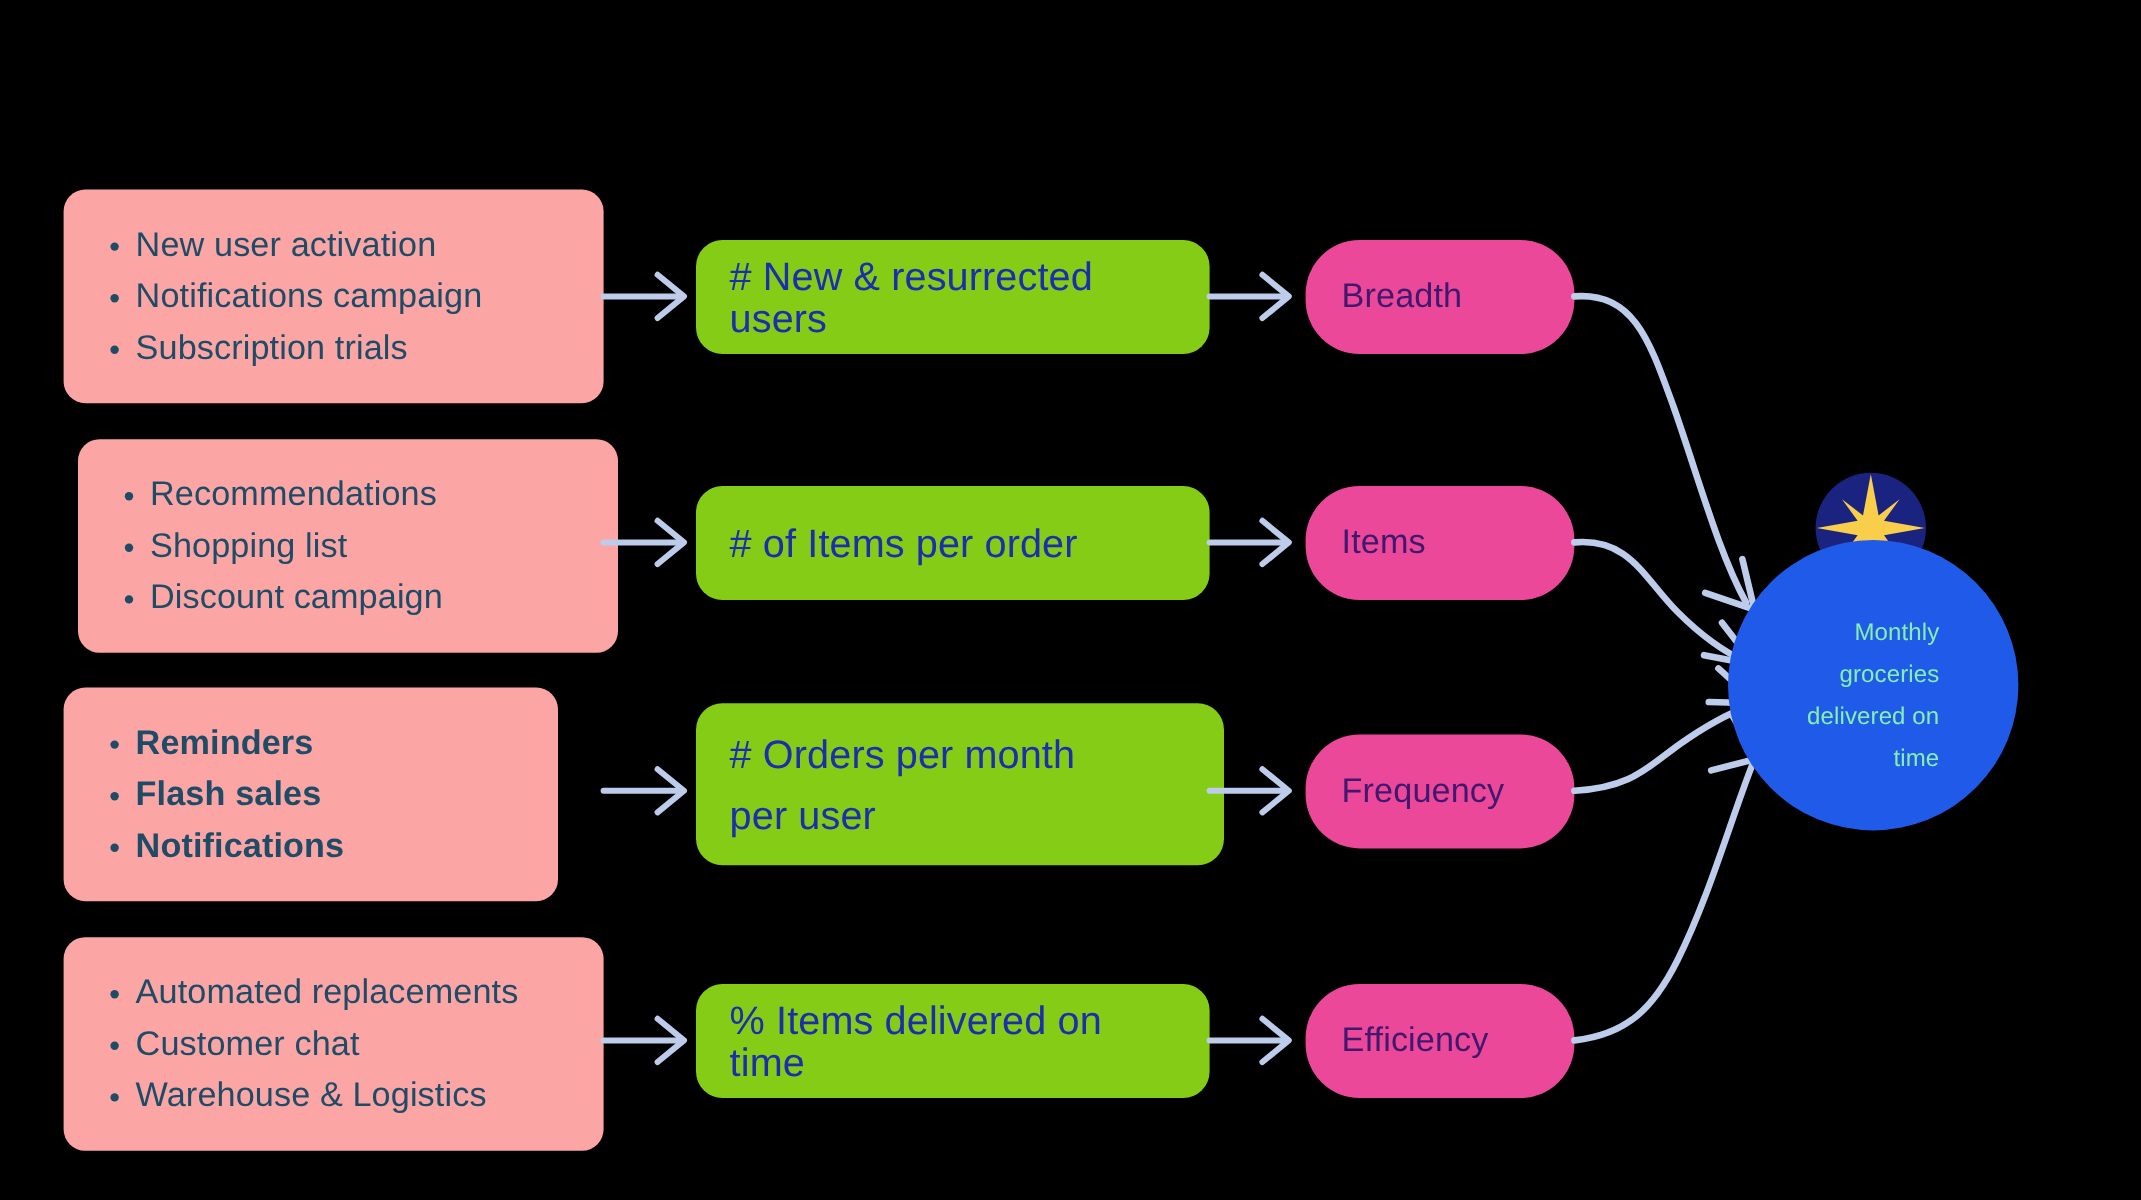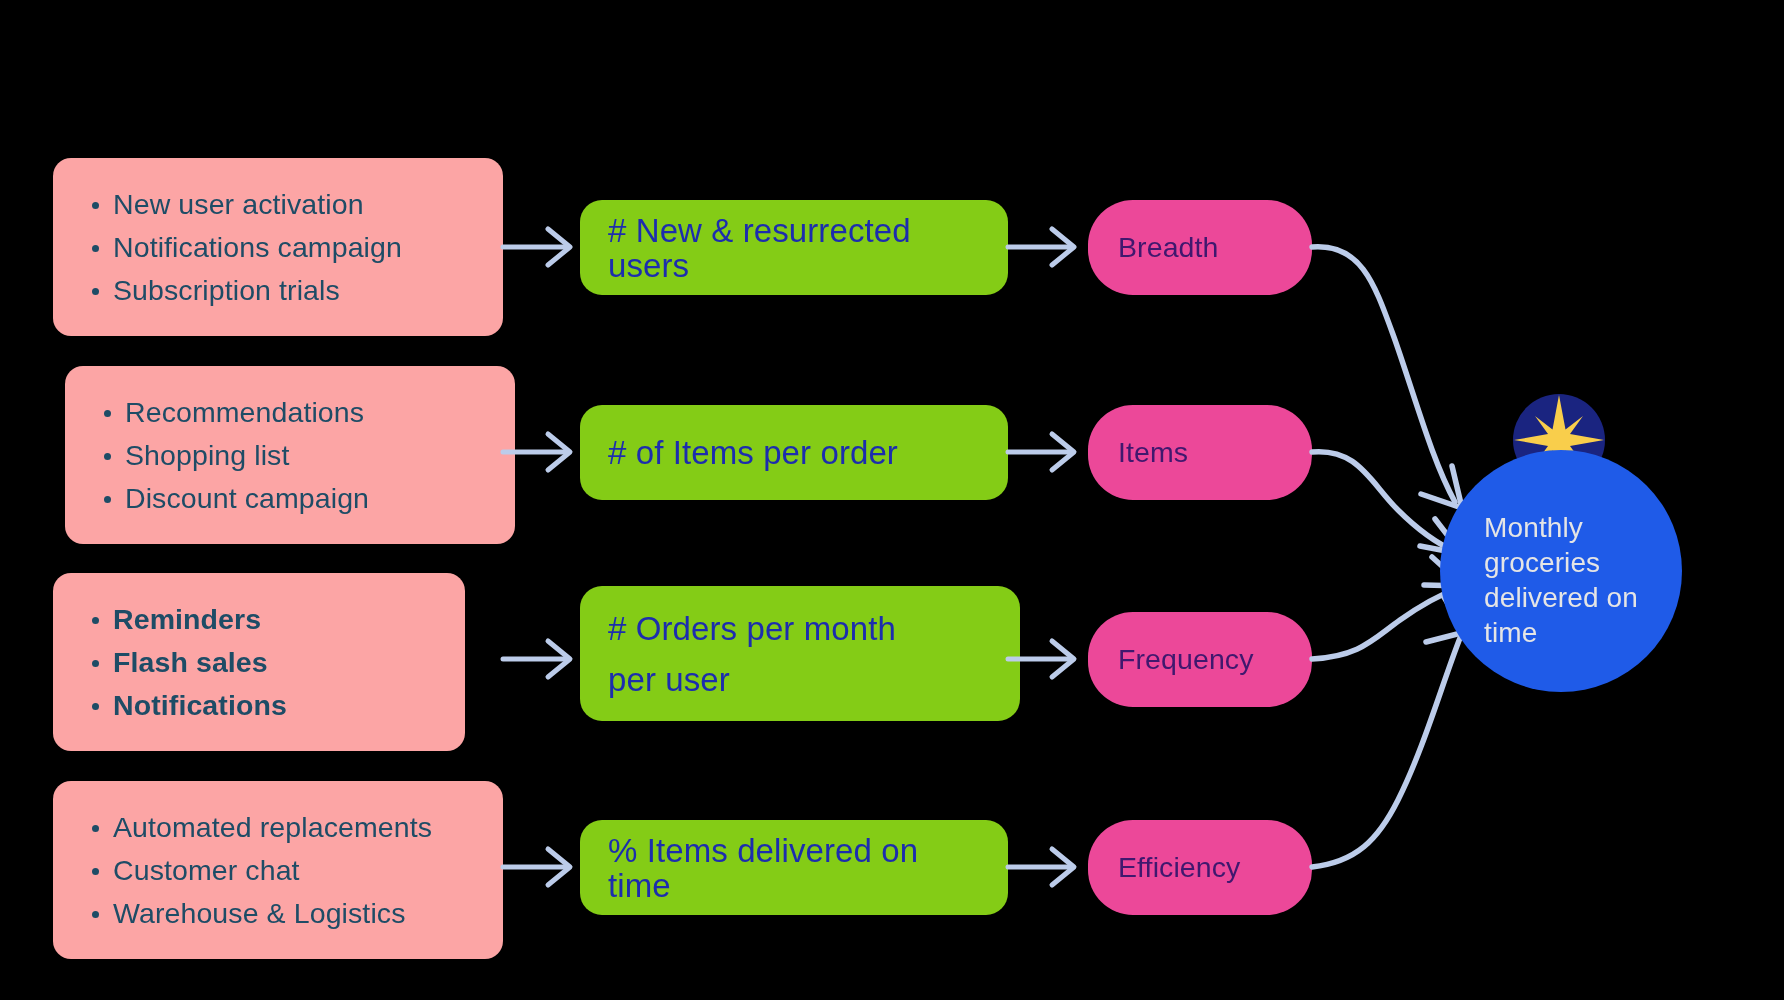--- a/index.html
+++ b/index.html
@@ -42,22 +42,22 @@
     background:#ec4899;border-radius:45px;
     padding:0 30px;color:#40186E;
     font-size:28.5px;letter-spacing:.1px;
   }
 
   
   #goal{
     position:absolute;left:1440px;top:450px;width:242px;height:242px;
     border-radius:50%;background:#1F5BE8;
     display:flex;align-items:center;justify-content:center;
-    color:#e5e5e5;text-align:left;
-    font-size:28px;line-height:35px;letter-spacing:.1px;
+    color:#86efac;text-align:right;
+    font-size:20px;line-height:35px;letter-spacing:.1px;
     z-index:3;
   }
   #goal .gtxt{padding-top:18px;}
   #badge{
     position:absolute;left:1513px;top:394px;width:92px;height:92px;
     border-radius:50%;background:#1A2480;z-index:2;
   }
   #badge svg{position:absolute;left:0;top:0;}
 
   

